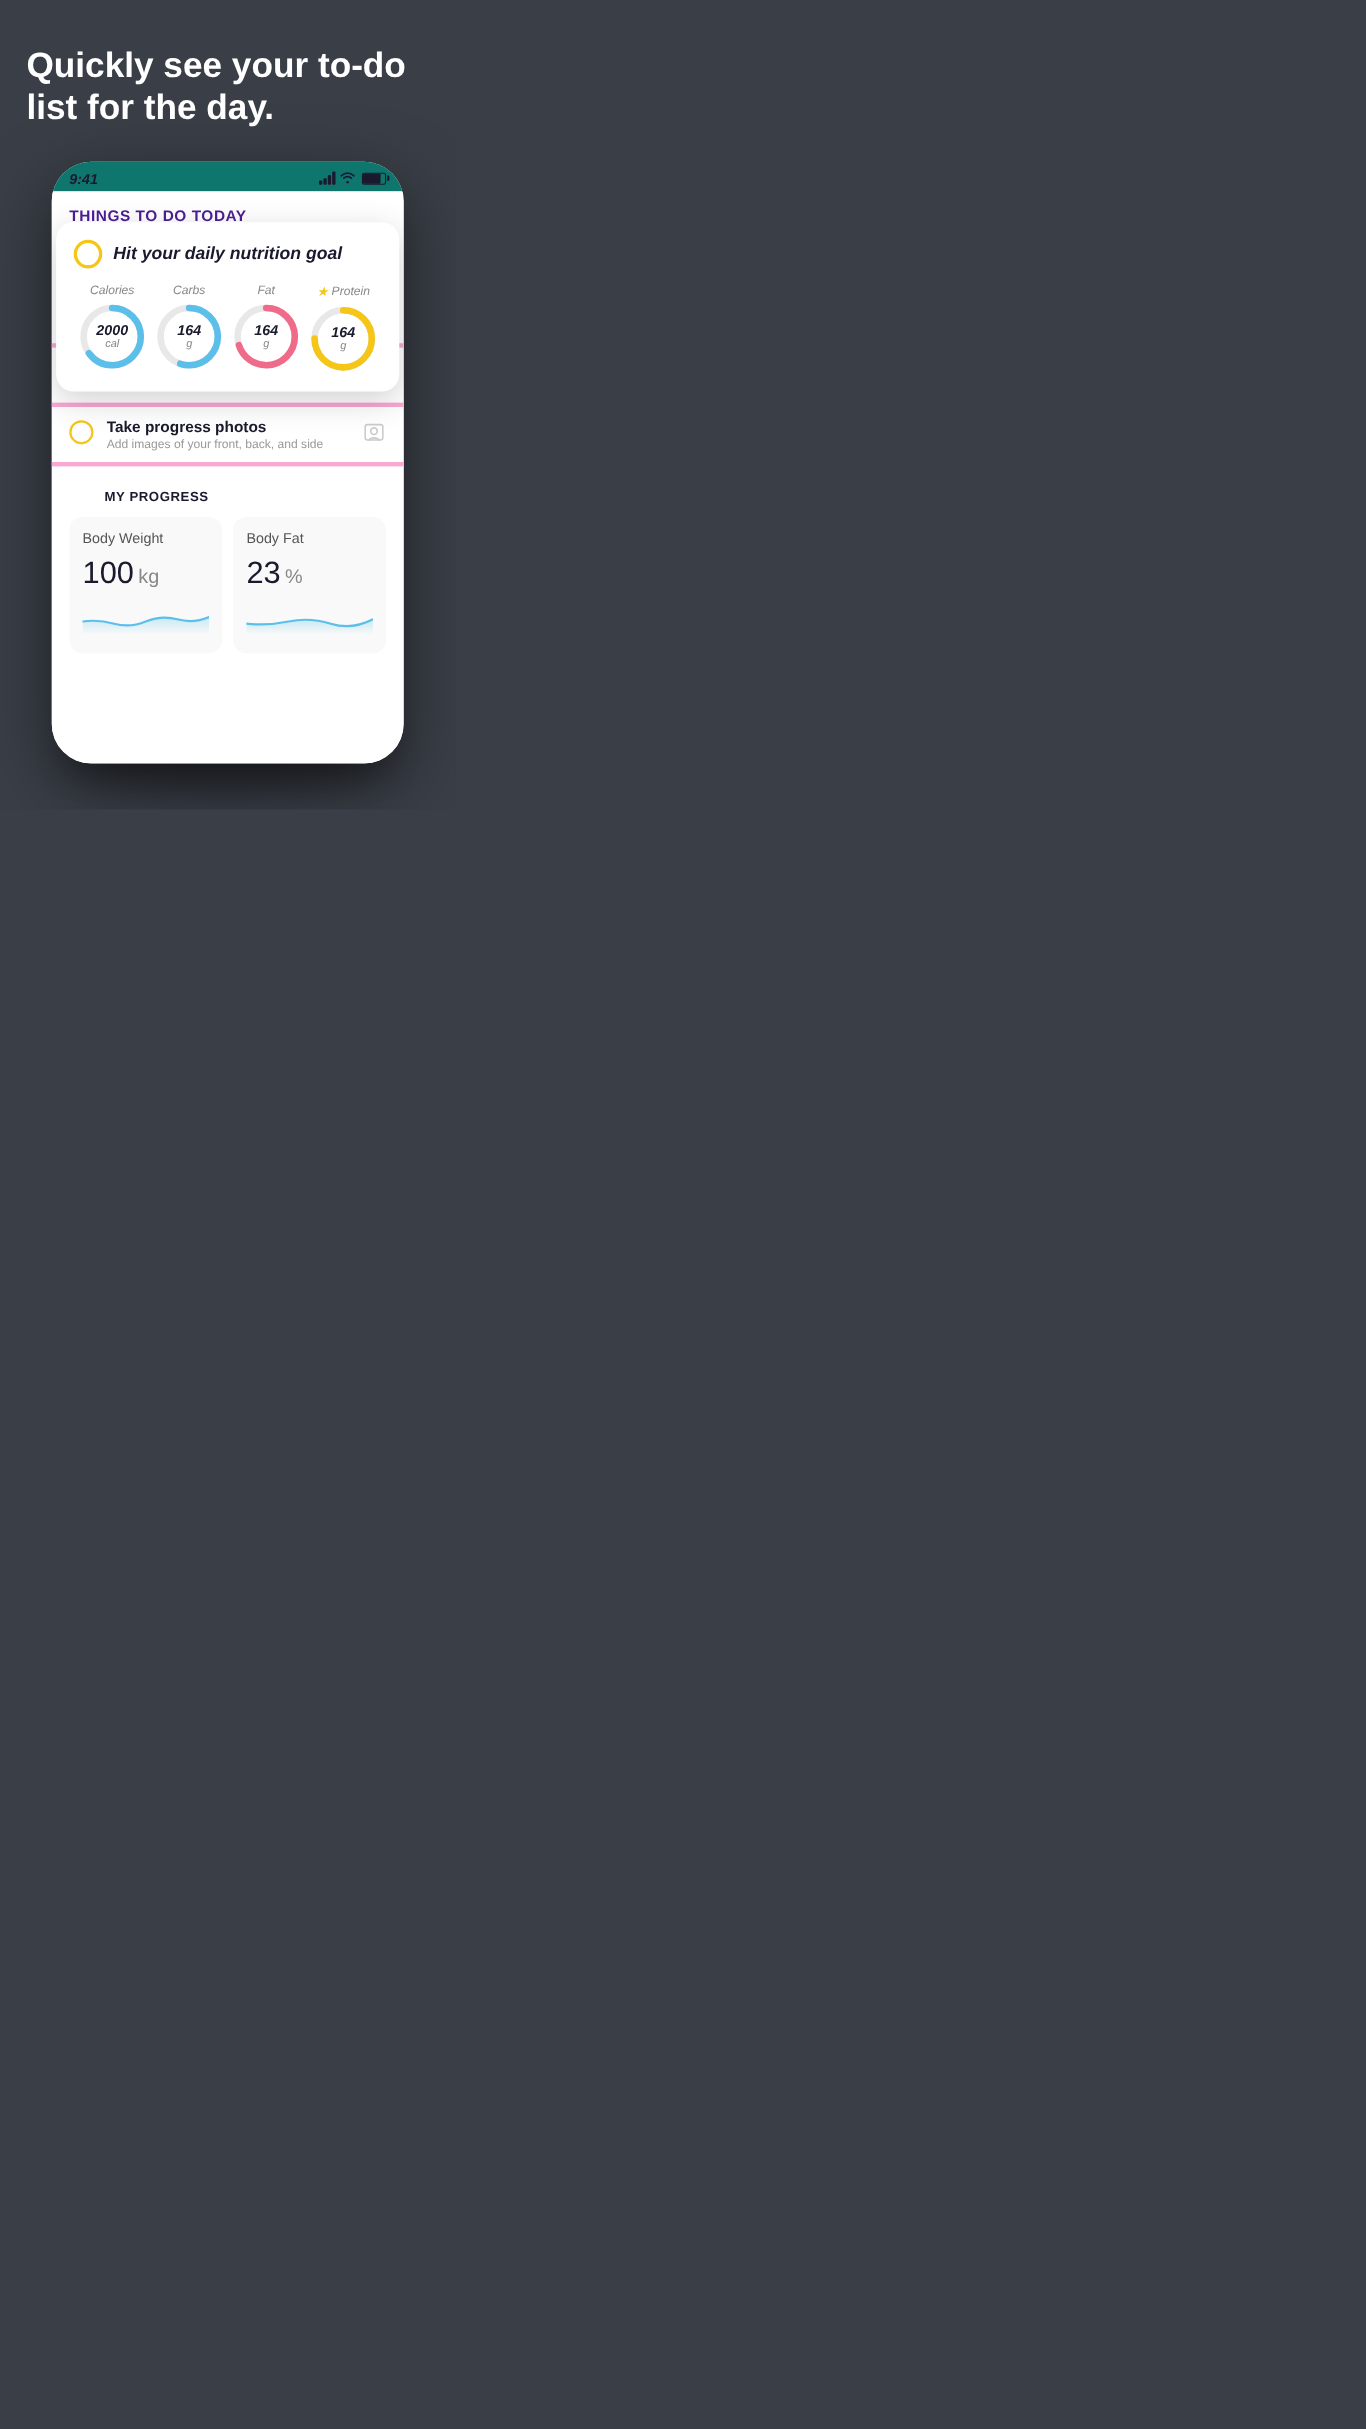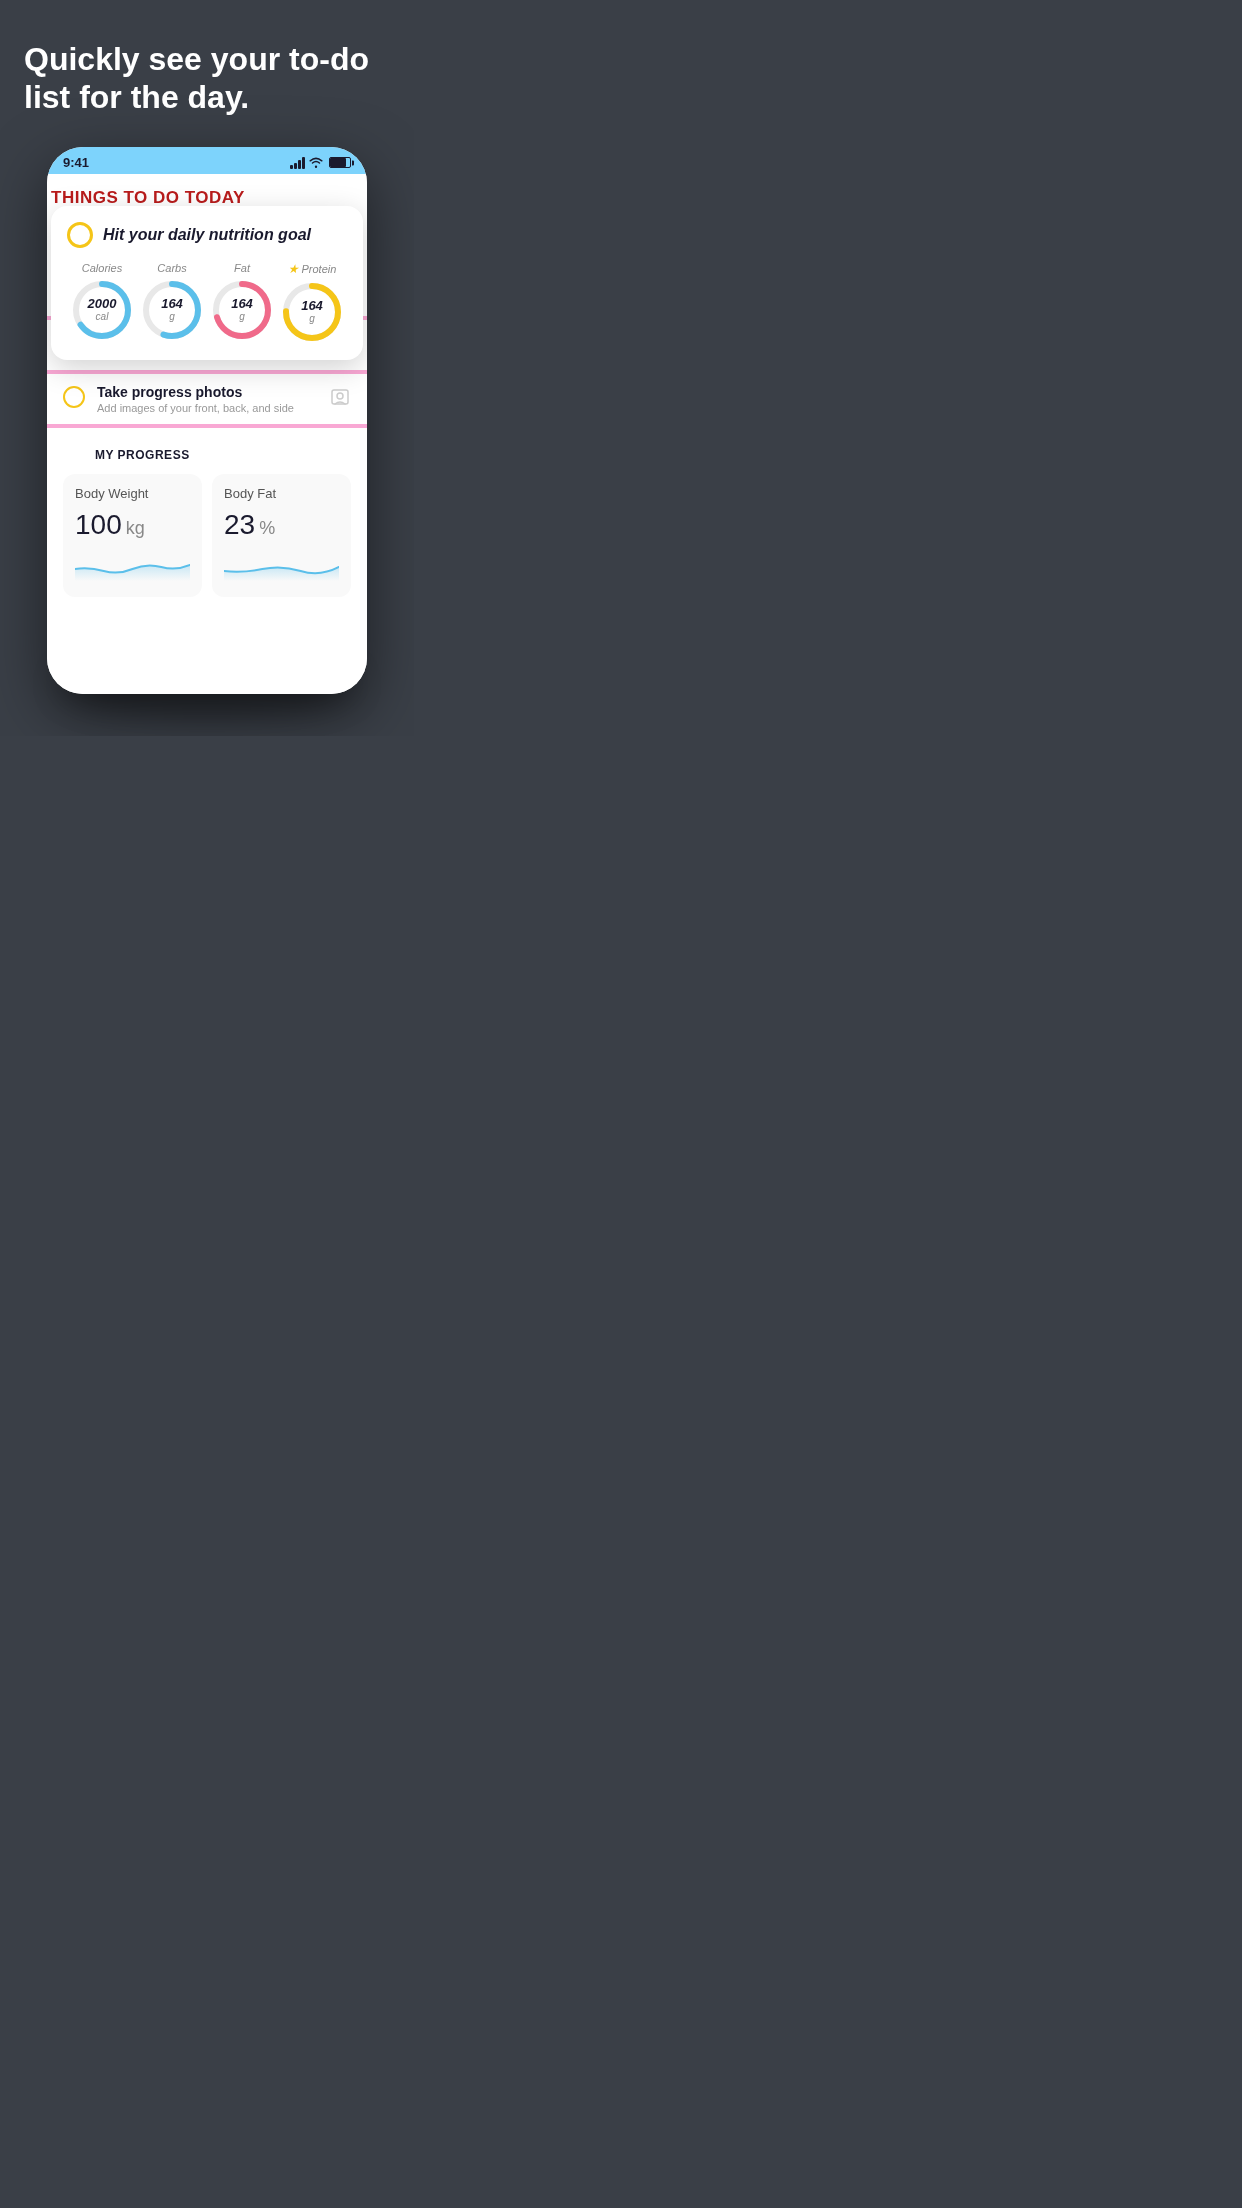--- a/index.html
+++ b/index.html
@@ -37,25 +37,26 @@
       margin: 0 auto;
       background: #f0f0f0;
       border-radius: 36px;
       overflow: hidden;
       box-shadow: 0 20px 60px rgba(0,0,0,0.5);
       position: relative;
     }
 
     
     .status-bar {
-      background: #7dd3fc;
+      background: #0f766e;
       padding: 8px 16px 4px;
       display: flex;
       justify-content: space-between;
-      align-items: flex-end;
+      align-items: flex-start;
+      font-style: italic;
     }
 
     .status-time {
       color: #1a1a2e;
       font-size: 13px;
       font-weight: 700;
     }
 
     .status-icons {
       display: flex;
@@ -154,24 +155,24 @@
     }
 
     
     .phone-content {
       background: white;
       min-height: 520px;
       position: relative;
     }
 
     .section-header {
-      padding: 14px 4px 8px;
-      font-size: 17px;
+      padding: 14px 16px 8px;
+      font-size: 14px;
       font-weight: 800;
-      color: #b91c1c;
+      color: #4c1d95;
       letter-spacing: 0.5px;
     }
 
     
     .floating-card {
       position: absolute;
       top: -10px;
       left: -20px;
       right: -20px;
       background: white;

